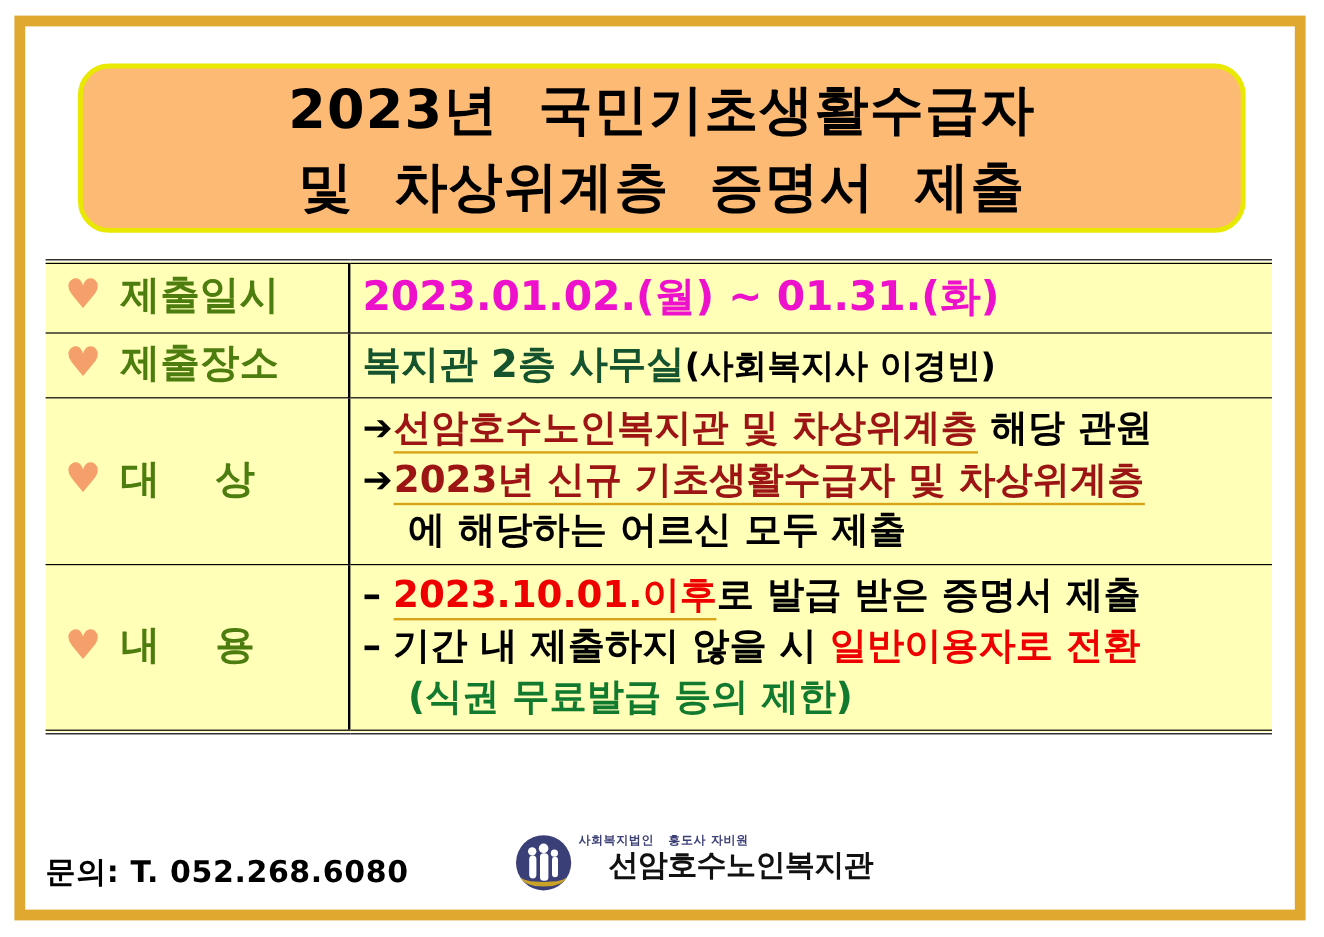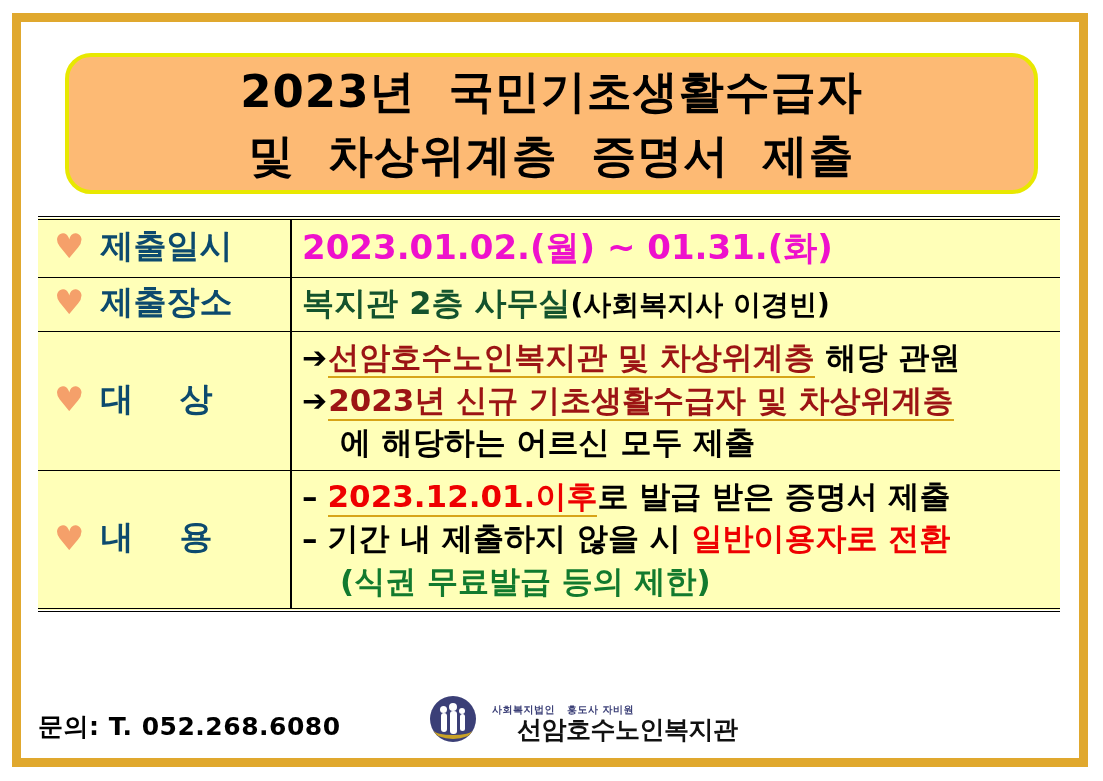--- a/index.html
+++ b/index.html
@@ -91,21 +91,21 @@
     padding-left: 16px;
     gap: 16px;
   }
   .heart {
     color: #f5a06a;
     font-size: 34px;
     line-height: 1;
     flex: 0 0 auto;
   }
   .label-text {
-    color: #0c4a6e;
+    color: #4d7c0f;
     font-weight: bold;
     font-size: 33px;
     letter-spacing: 0px;
     white-space: pre;
   }
   
   .ln {
     font-size: 31px;
     font-weight: bold;
     line-height: 1.37;
@@ -153,22 +153,22 @@
     font-weight: bold;
     color: #000;
     letter-spacing: 0.5px;
     white-space: pre;
   }
   .logo {
     position: absolute;
     left: 392px;
     top: -4px;
     display: flex;
-    align-items: flex-end;
-    gap: 16px;
+    align-items: flex-start;
+    gap: 6px;
   }
   .logo-mark {
     width: 46px;
     height: 46px;
     border-radius: 50%;
     background: #3b3f77;
     position: relative;
     overflow: hidden;
     flex: 0 0 auto;
   }
@@ -272,21 +272,21 @@
 
       <tr>
         <td class="label-cell">
           <div class="label-inner">
             <span class="heart">♥</span>
             <span class="label-text">내    용</span>
           </div>
         </td>
         <td class="value-cell">
           <div class="ln">
-            <span class="dash">–</span><span class="c-red ul-gold">2023.12.01.이후</span><span class="c-black">로 발급 받은 증명서 제출</span>
+            <span class="dash">–</span><span class="c-red ul-gold">2023.10.01.이후</span><span class="c-black">로 발급 받은 증명서 제출</span>
           </div>
           <div class="ln">
             <span class="dash">–</span><span class="c-black">기간 내 제출하지 않을 시 </span><span class="c-red">일반이용자로 전환</span>
           </div>
           <div class="ln indent">
             <span class="c-green">(식권 무료발급 등의 제한)</span>
           </div>
         </td>
       </tr>
 

